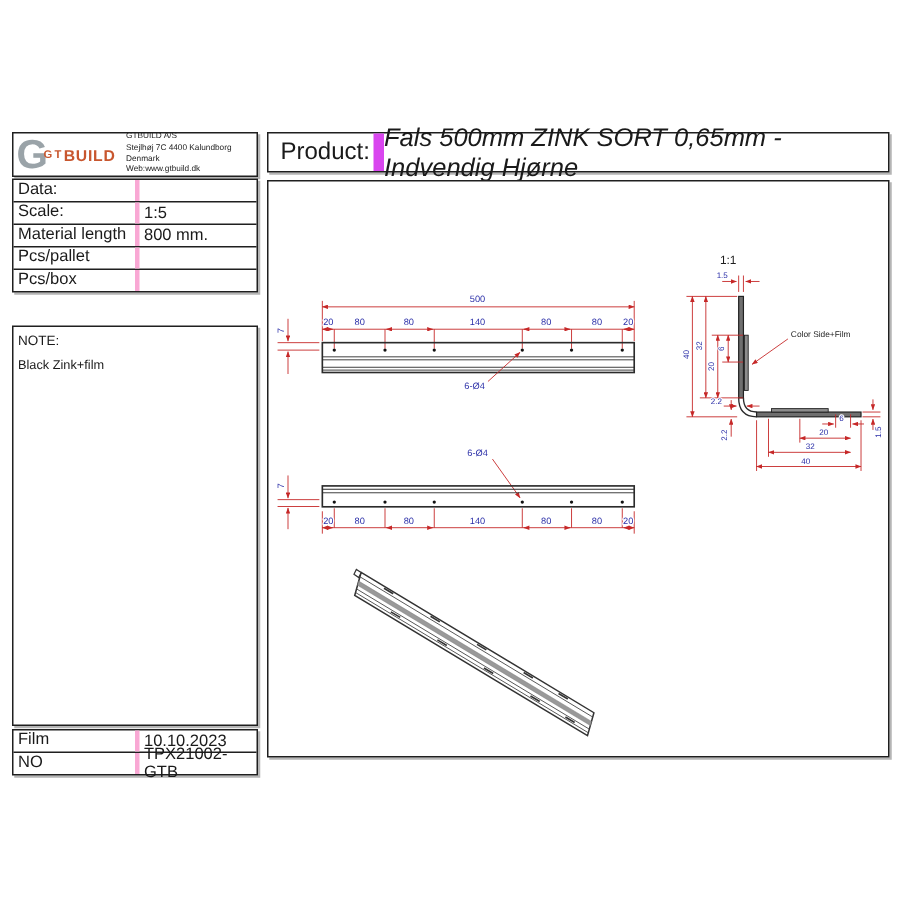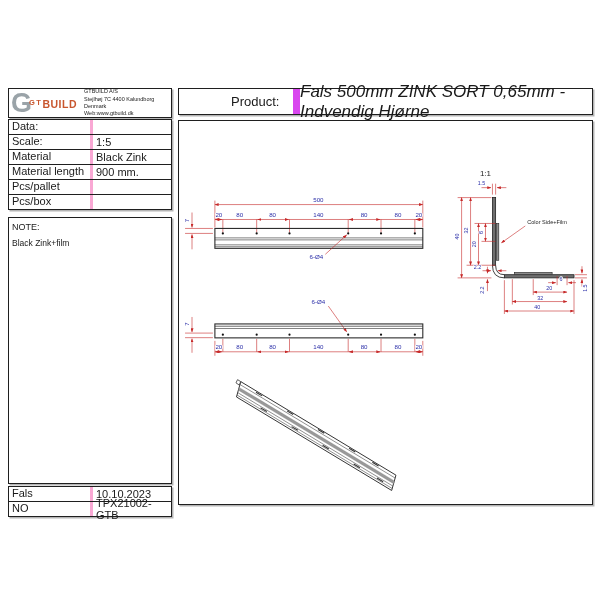--- a/index.html
+++ b/index.html
@@ -18,21 +18,21 @@
   .row{display:flex;height:14px;border-top:1px solid #1f1f1f;font-size:11px;align-items:flex-start;}
   .row:first-child{border-top:none;}
   .lbl{width:78px;padding-left:3px;}
   .val{flex:1;border-left:3px solid #f9a8d4;padding-left:3px;height:100%;display:flex;align-items:center;}
   .note-box{left:8px;top:217px;width:164px;height:267px;padding:4px 3px;}
   .note-title{font-size:9px;}
   .note-text{font-size:8.5px;margin-top:6px;}
   .footer-tbl{left:8px;top:486px;width:164px;}
   
   .product-box{left:178px;top:88px;width:415px;height:27px;display:flex;align-items:stretch;}
-  .product-label{width:62px;display:flex;align-items:center;padding-left:8px;font-size:13px;margin-left:44px;}
+  .product-label{width:62px;display:flex;align-items:center;padding-left:8px;font-size:16px;}
   .product-title{flex:1;border-left:7px solid #d946ef;display:flex;align-items:center;
     justify-content:center;font-size:17px;font-style:italic;}
   
   .draw-box{left:178px;top:120px;width:415px;height:385px;}
   svg text{font-family:"Liberation Sans",sans-serif;}
   .dimtxt{fill:#2b2fa8;font-size:6.2px;paint-order:stroke;stroke:#fff;stroke-width:1.6px;}
   .dimtxt-s{fill:#2b2fa8;font-size:5.4px;paint-order:stroke;stroke:#fff;stroke-width:1.4px;}
   .lbltxt{fill:#1f1f1f;font-size:8px;}
   .smalllbl{fill:#1f1f1f;font-size:5.6px;paint-order:stroke;stroke:#fff;stroke-width:1.2px;}
   .rl{stroke:#c62828;stroke-width:0.6;fill:none;}
@@ -57,45 +57,41 @@
 <div class="abs box tbl">
   <div class="row">
       <span class="lbl">Data:</span>
       <span class="val"></span>
     </div>
   <div class="row">
       <span class="lbl">Scale:</span>
       <span class="val">1:5</span>
     </div>
   <div class="row">
-      <span class="lbl">Material</span>
-      <span class="val">Black Zink</span>
-    </div>
-  <div class="row">
       <span class="lbl">Material length</span>
-      <span class="val">900 mm.</span>
+      <span class="val">800 mm.</span>
     </div>
   <div class="row">
       <span class="lbl">Pcs/pallet</span>
       <span class="val"></span>
     </div>
   <div class="row">
       <span class="lbl">Pcs/box</span>
       <span class="val"></span>
     </div>
 </div>
 
 <div class="abs box note-box">
   <div class="note-title">NOTE:</div>
   <div class="note-text">Black Zink+film</div>
 </div>
 
 <div class="abs box footer-tbl">
   <div class="row">
-      <span class="lbl">Fals</span>
+      <span class="lbl">Film</span>
       <span class="val">10.10.2023</span>
     </div>
   <div class="row">
       <span class="lbl">NO</span>
       <span class="val">TPX21002-GTB</span>
     </div>
 </div>
 
 <div class="abs box product-box">
   <div class="product-label">Product:</div>

